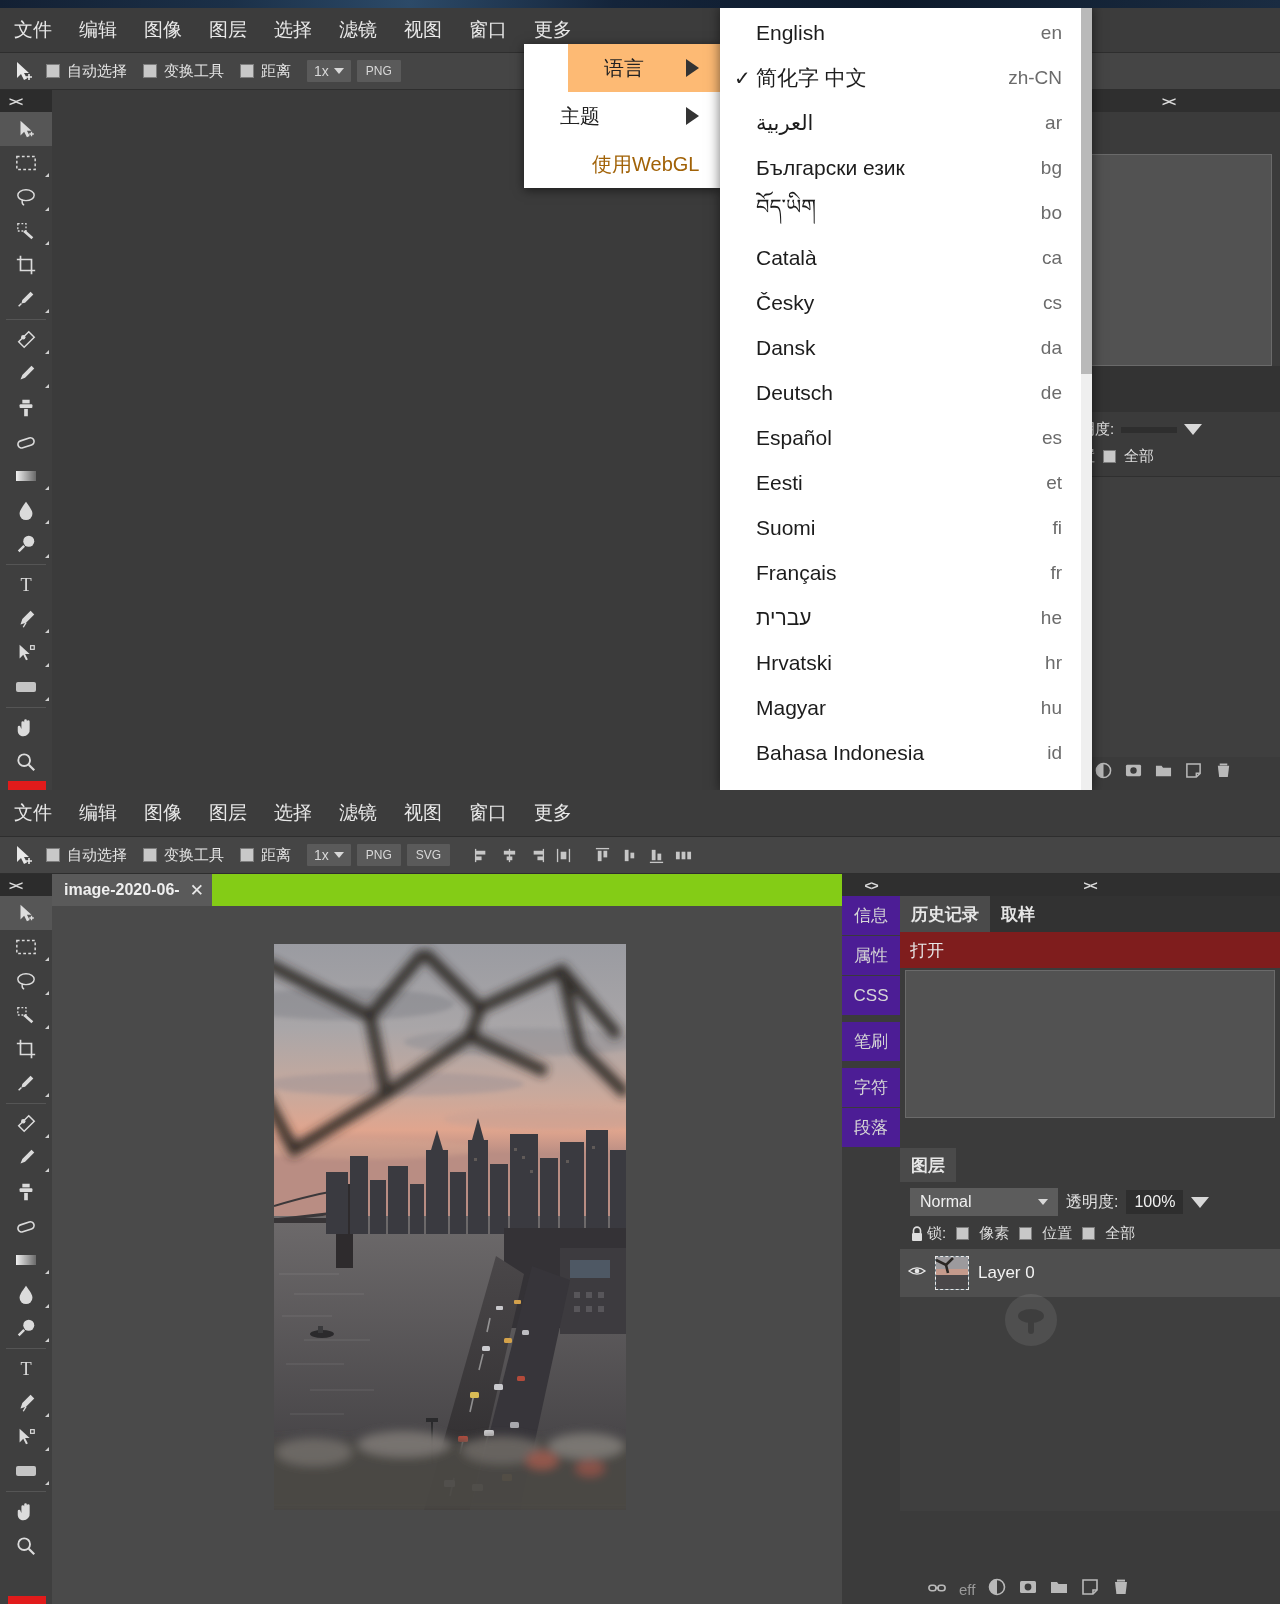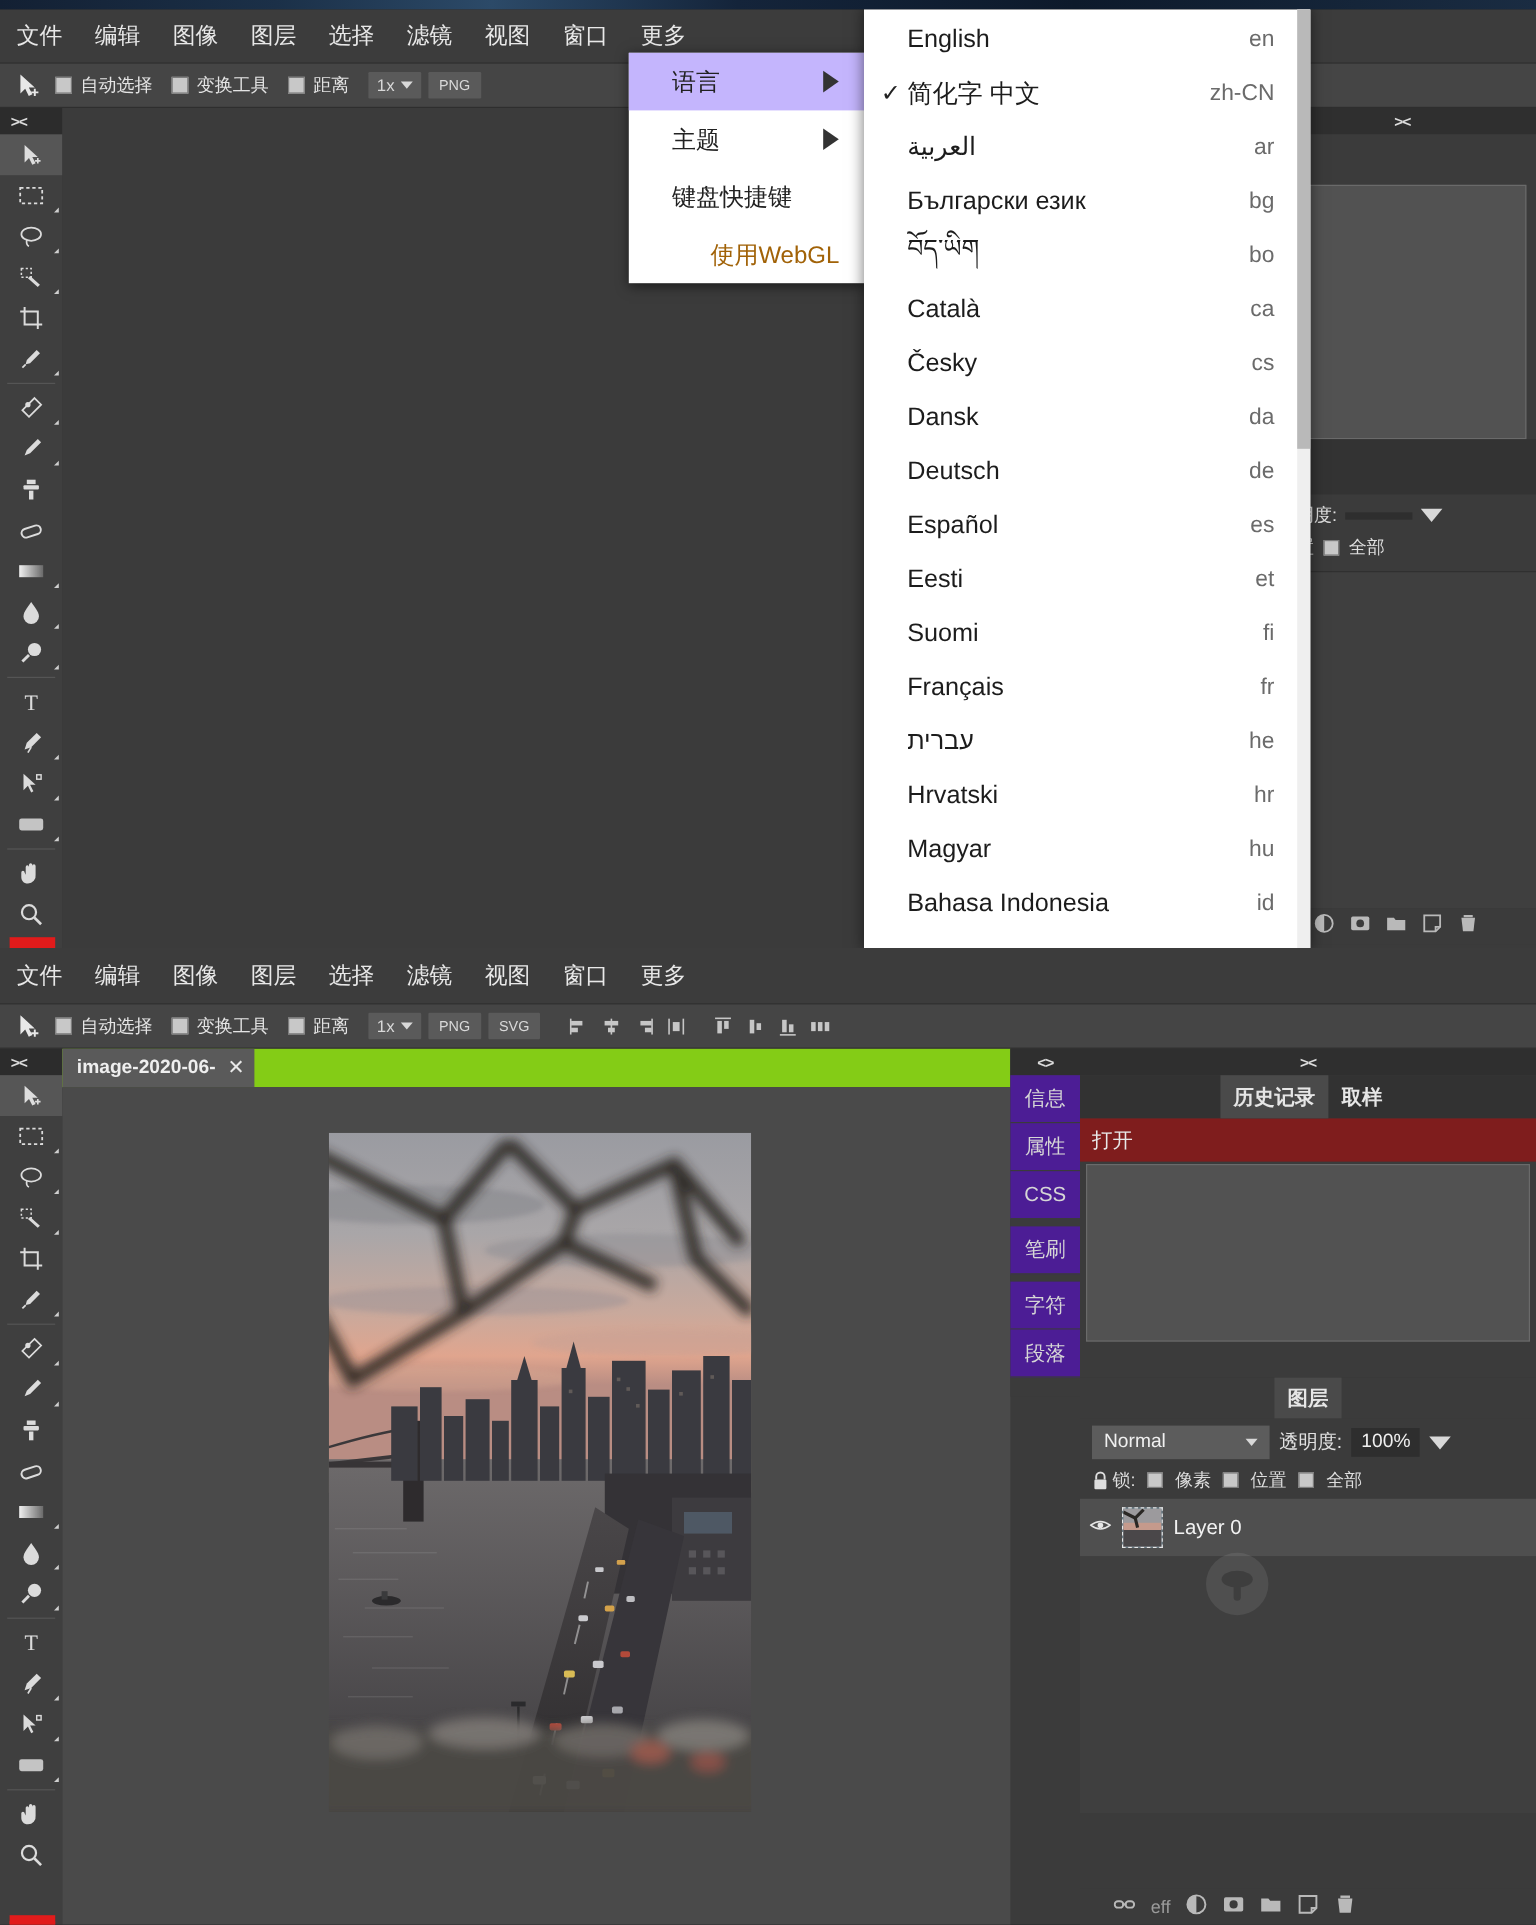--- a/index.html
+++ b/index.html
@@ -59,21 +59,21 @@
   .rail{position:absolute;width:58px;background:#3b3b3b;}
   .railtop{height:22px;background:#2f2f2f;color:#ddd;font-size:13px;font-weight:bold;
     display:flex;align-items:center;justify-content:center;letter-spacing:-1px;}
   .railitem{height:40px;display:flex;align-items:center;justify-content:center;
     color:#d6d6d6;font-size:17px;background:#4c1d95;border-bottom:1px solid #3b3b3b;}
   .railgap{height:6px;background:#3b3b3b;}
 
   .panelcol{position:absolute;background:#3b3b3b;}
   .panelhdr{height:22px;background:#2f2f2f;display:flex;align-items:center;justify-content:center;}
   .panelhdr .cc{color:#ddd;font-size:13px;font-weight:bold;letter-spacing:-1px;}
-  .tabrow{height:36px;background:#323232;display:flex;align-items:stretch;justify-content:center;}
+  .tabrow{height:36px;background:#323232;display:flex;align-items:stretch;}
   .ptab{display:flex;align-items:center;padding:0 11px;color:#e6e6e6;font-size:17px;font-weight:bold;}
   .ptab.active{background:#4a4a4a;}
   .historyrow{height:36px;background:#7f1d1d;color:#e8e8e8;font-size:17px;display:flex;align-items:center;padding-left:10px;}
   .listbox{background:#525252;border:1px solid #6a6a6a;}
 
   .opacityrow{display:flex;align-items:center;gap:7px;color:#e0e0e0;font-size:15px;}
   .opacityfield{background:#2e2e2e;color:#f0f0f0;font-size:16px;padding:3px 8px;min-width:56px;text-align:center;}
   .bigcaret{width:0;height:0;border-left:9px solid transparent;border-right:9px solid transparent;border-top:11px solid #d8d8d8;}
   .blendsel{background:#5c5c5c;color:#f0f0f0;font-size:16px;padding:5px 10px;
     display:flex;align-items:center;justify-content:space-between;width:148px;}
@@ -84,21 +84,21 @@
   .layerthumb{width:34px;height:34px;border:1px dashed #e8e8e8;background:#6a7b84;position:relative;overflow:hidden;}
   .layername{color:#f2f2f2;font-size:17px;}
 
   .layerfooter{height:30px;background:#3b3b3b;display:flex;align-items:center;gap:13px;padding-left:22px;}
   .layerfooter .fi{opacity:.8;}
 
   
   .submenu{position:absolute;background:#fff;box-shadow:0 2px 10px rgba(0,0,0,.55);z-index:60;}
   .smitem{height:48px;display:flex;align-items:center;padding:0 14px 0 36px;
     color:#222;font-size:20px;position:relative;white-space:nowrap;}
-  .smitem.hl{background:#c4b5fd;}
+  .smitem.hl{background:#fdba74;margin-left:44px;}
   .smitem.dis{color:#a16207;margin-left:32px;}
   .smitem .arr{position:absolute;right:22px;width:0;height:0;
     border-top:9px solid transparent;border-bottom:9px solid transparent;border-left:13px solid #333;}
 
   .langmenu{position:absolute;background:#fff;box-shadow:0 2px 12px rgba(0,0,0,.55);z-index:70;overflow:hidden;}
   .langlist{position:relative;}
   .langitem{height:45px;display:flex;align-items:center;position:relative;padding:0 34px 0 0;}
   .langitem .tick{position:absolute;left:14px;color:#222;font-size:20px;}
   .langitem .nm{position:absolute;left:36px;color:#1c1c1c;font-size:21px;white-space:nowrap;}
   .langitem .code{position:absolute;right:30px;color:#6b6b6b;font-size:19px;}
@@ -340,23 +340,20 @@
   </div>
 
   <div class="submenu" style="left:524px;top:36px;width:197px;">
     <div class="smitem hl">
       <span>语言</span>
       <span class="arr"></span>
     </div>
     <div class="smitem">
       <span>主题</span>
       <span class="arr"></span>
-    </div>
-    <div class="smitem">
-      <span>键盘快捷键</span>
     </div>
     <div class="smitem dis">
       <span>使用WebGL</span>
     </div>
   </div>
 
   <div class="langmenu" style="left:720px;top:-4px;width:372px;height:786px;">
     <div class="langlist" id="langlist" style="padding-top:6px;">
         <div class="langitem">
           <span class="tick"></span>

